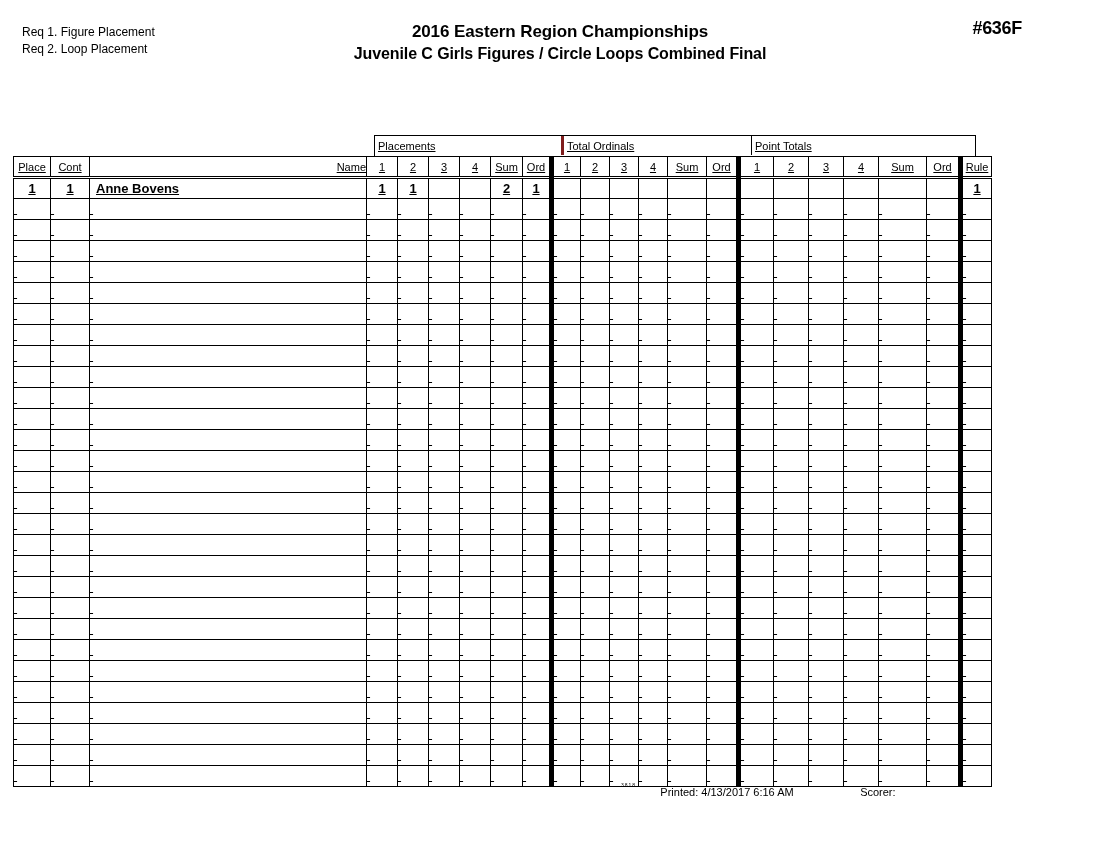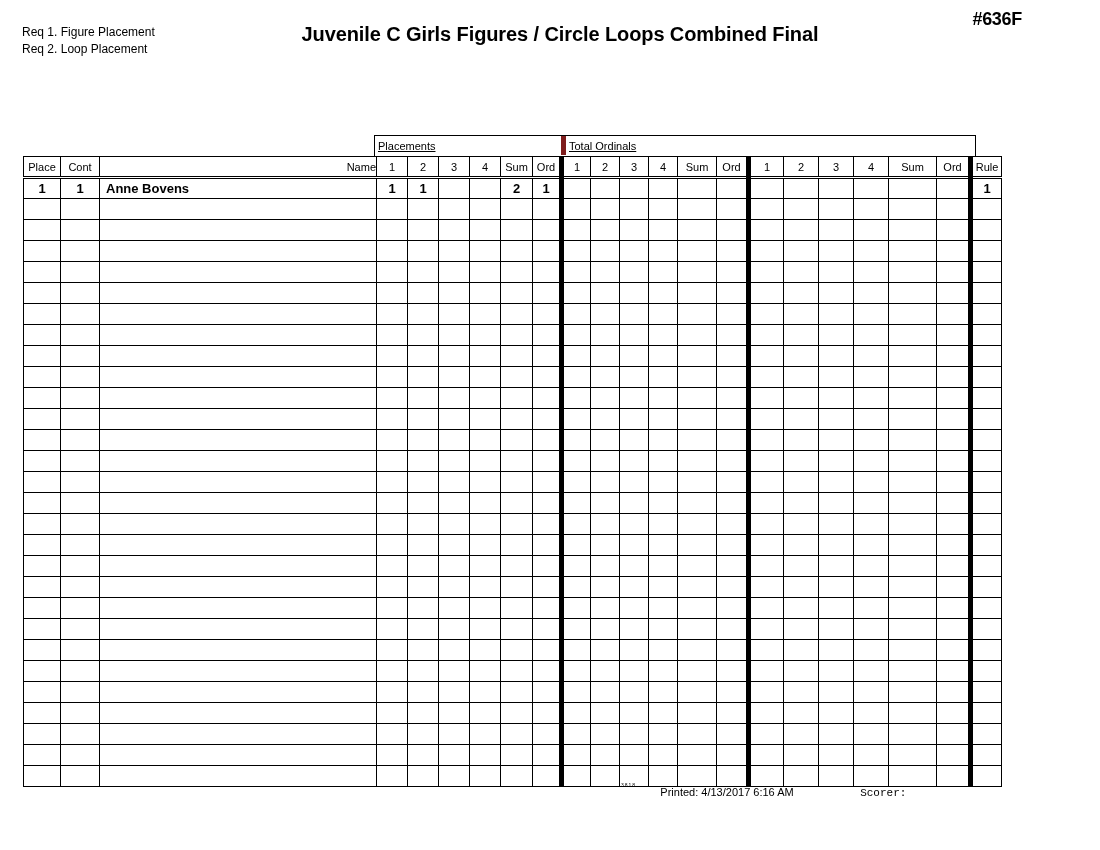--- a/index.html
+++ b/index.html
@@ -42,36 +42,36 @@
     font-weight: bold;
     letter-spacing: -0.1px;
     line-height: 20px;
   }
   #doc-header .h-venue {
     font-size: 14px;
     font-weight: normal;
     line-height: 19px;
   }
   #doc-header .h-event {
-    font-size: 20px;
+    font-size: 16px;
     font-weight: bold;
     line-height: 24px;
     letter-spacing: -0.1px;
   }
   #doc-header .h-org {
     font-size: 15px;
     font-weight: normal;
     line-height: 21px;
   }
 
   
   #event-number {
     position: absolute;
     right: 78px;
-    top: 9px;
+    top: 18px;
     font-size: 18px;
     font-weight: bold;
     letter-spacing: -0.3px;
   }
 
   
   #group-strip {
     position: absolute;
     left: 374px;
     top: 135px;
@@ -86,31 +86,32 @@
     top: 0;
     height: 19px;
     line-height: 20px;
     font-size: 11px;
     padding-left: 3px;
     box-sizing: border-box;
     white-space: nowrap;
     text-decoration: underline;
   }
   #group-strip .grp-placements { left: 0px;   width: 186px; }
-  #group-strip .grp-ordinals   { left: 186px; width: 190px; border-left: 5px solid #7f1d1d; }
+  #group-strip .grp-ordinals   { left: 186px; width: 190px; border-left: 3px solid #7f1d1d; }
   #group-strip .grp-points     { left: 376px; width: 225px; border-left: 1px solid #000; }
 
   
   #score-table {
     position: absolute;
-    left: 23px;
+    left: 13px;
     top: 156px;
     border-collapse: collapse;
     table-layout: fixed;
     font-size: 11px;
+    text-decoration: underline;
   }
   #score-table td, #score-table th {
     border: 1px solid #000;
     padding: 0;
     margin: 0;
     height: 20px;
     box-sizing: border-box;
     font-weight: normal;
     overflow: hidden;
     white-space: nowrap;
@@ -156,48 +157,49 @@
     vertical-align: top;
     letter-spacing: -0.2px;
   }
   #footer .printed {
     font-size: 11px;
     margin-left: 21px;
   }
   #footer .scorer {
     font-size: 11px;
     margin-left: 62px;
-    font-family: Liberation Mono, monospace;
   }
 </style>
 </head>
 <body>
 
 <div id="req-block">
   <span class="req-line">
     <span class="req-tag">Req</span>
     <span class="req-tag">1.</span>
     <span class="req-tag">Figure Placement</span>
   </span>
   <span class="req-line">
     <span class="req-tag">Req</span>
     <span class="req-tag">2.</span>
     <span class="req-tag">Loop Placement</span>
   </span>
 </div>
 
 <div id="doc-header">
+  <div class="h-champ">2016 Eastern Region Championships</div>
   <div class="h-event">Juvenile C Girls Figures / Circle Loops Combined Final</div>
 </div>
 
 <div id="event-number">#636F</div>
 
 <div id="group-strip">
   <div class="grp grp-placements">Placements</div>
   <div class="grp grp-ordinals">Total Ordinals</div>
+  <div class="grp grp-points">Point Totals</div>
 </div>
 
 <table id="score-table">
   <colgroup>
     <col style="width:37px">
       <col style="width:39px">
       <col style="width:277px">
     <col style="width:31px">
       <col style="width:31px">
       <col style="width:31px">

